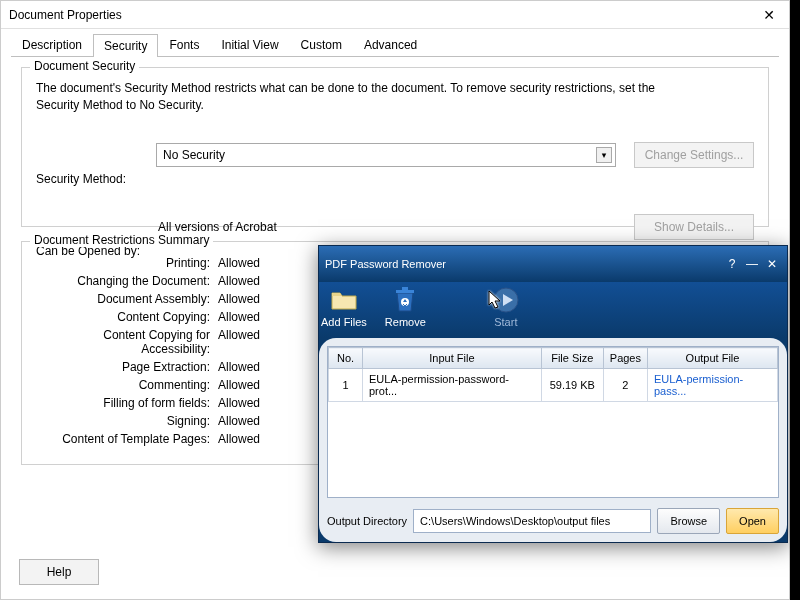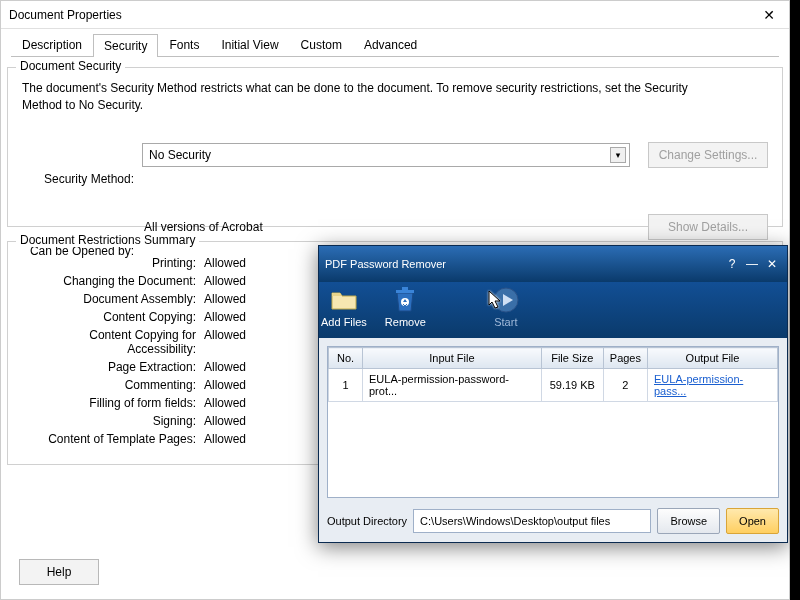--- a/index.html
+++ b/index.html
@@ -9,55 +9,55 @@
 .dp-window { position: absolute; left: 0; top: 0; width: 790px; height: 600px; background: #fff; border: 1px solid #ccc; }
 .dp-titlebar { height: 28px; display: flex; align-items: center; padding: 0 8px; border-bottom: 1px solid #e0e0e0; }
 .dp-title { font-size: 12px; flex: 1; }
 .dp-close { width: 24px; height: 24px; display: flex; align-items: center; justify-content: center; font-size: 14px; cursor: default; }
 
 .dp-tabs { display: flex; padding: 4px 10px 0 10px; font-size: 12px; }
 .dp-tab { padding: 4px 10px; border: 1px solid transparent; border-bottom: none; cursor: default; }
 .dp-tab.active { border-color: #bfbfbf; background: #fff; position: relative; top: 1px; z-index: 2; }
 .dp-tabline { border-bottom: 1px solid #bfbfbf; margin: 0 10px; }
 
-.dp-body { padding: 6px 6px; font-size: 12px; color: #000; }
+.dp-body { padding: 6px 20px; font-size: 12px; color: #000; }
 
 .fieldset { border: 1px solid #d0d0d0; padding: 10px 14px 14px 14px; margin-top: 4px; position: relative; }
 .fieldset-legend { position: absolute; top: -9px; left: 8px; background: #fff; padding: 0 4px; font-size: 12px; }
 
 .ds-desc { font-size: 12px; line-height: 1.4; margin: 2px 0 10px 0; padding-right: 80px; }
 
 .sm-row { display: flex; align-items: center; margin-bottom: 10px; }
-.sm-label { width: 120px; text-align: right; padding-right: 8px; margin-top: 48px; }
+.sm-label { width: 120px; text-align: left; padding-right: 8px; margin-top: 48px; }
 .sm-select { flex: 1; height: 24px; border: 1px solid #a9a9a9; background: #fff; display: flex; align-items: center; padding: 0 6px; position: relative; }
 .sm-select-arrow { position: absolute; right: 3px; top: 3px; width: 16px; height: 16px; border: 1px solid #a9a9a9; display: flex; align-items: center; justify-content: center; font-size: 9px; background: #f0f0f0; }
 .sm-btn { margin-left: 18px; width: 120px; height: 26px; border: 1px solid #c8c8c8; background: #f3f3f3; color: #a0a0a0; font-size: 12px; display:flex;align-items:center;justify-content:center; }
 
 .drs { margin-top: 14px; border: 1px solid #d0d0d0; padding: 10px 14px 14px 14px; position: relative; }
 .drs-row { display: flex; margin: 4px 0; }
 .drs-label { width: 182px; text-align: right; padding-right: 8px; }
 .drs-val { }
 
 .help-btn { position: absolute; left: 18px; bottom: 14px; width: 80px; height: 26px; border: 1px solid #b8b8b8; background: #f3f3f3; font-size: 12px; display:flex;align-items:center;justify-content:center; }
 
 
 .ppr { position: absolute; left: 318px; top: 245px; width: 470px; background: #0a3a6b; border: 1px solid #0a2a50; box-shadow: 0 4px 20px rgba(0,0,0,0.5); }
 .ppr-titlebar { height: 36px; background: linear-gradient(#2b6db5,#0a3a6b); display: flex; align-items: center; padding: 0 6px; color: #fff; font-size: 11px; }
 .ppr-title { flex: 1; }
 .ppr-tb-icon { width: 18px; height: 18px; display: flex; align-items: center; justify-content: center; margin-left: 2px; font-size: 12px; cursor: default; color:#fff; }
 .ppr-toolbar { height: 56px; background: linear-gradient(#124f95,#0a3a6b); display: flex; padding: 4px 2px; gap: 18px; }
 .ppr-tool { display: flex; flex-direction: column; align-items: center; color: #fff; font-size: 11px; cursor: default; }
 .ppr-tool.disabled { color: #9fb8d8; margin-left: 48px; }
 .ppr-tool-icon { width: 28px; height: 28px; display: flex; align-items: center; justify-content: center; margin-bottom: 2px; }
-.ppr-content { background: #e8edf3; padding: 8px; }
+.ppr-content { background: #e8edf3; padding: 8px; border-radius: 17px; }
 .ppr-table { width: 100%; border: 1px solid #9fb0c8; background: #fff; font-size: 11px; border-collapse: collapse; }
 .ppr-table th { background: linear-gradient(#f8fafd,#dde6f0); border: 1px solid #b8c4d4; padding: 4px 6px; font-weight: normal; }
 .ppr-table td { border: 1px solid #d0d8e4; padding: 4px 6px; text-align: center; }
 .ppr-table td.lft { text-align: left; }
-.ppr-table .link { color: #1a5fd0; text-decoration: underline; }
+.ppr-table .link { color: #1a5fd0; }
 .ppr-table-wrap { height: 152px; background:#fff; border:1px solid #9fb0c8; overflow:hidden; }
 .ppr-table-wrap table { border: none; }
 .ppr-outrow { display: flex; align-items: center; margin-top: 10px; gap: 6px; font-size: 11px; }
 .ppr-out-input { flex: 1; height: 24px; border: 1px solid #9fb0c8; background: #fff; padding: 0 6px; font-size: 11px; }
 .ppr-btn { height: 26px; padding: 0 12px; border: 1px solid #9aa6b8; background: linear-gradient(#fdfdfd,#e4e8ee); font-size: 11px; border-radius: 2px; display:flex;align-items:center; }
 .ppr-btn.open { background: linear-gradient(#ffe9ad,#ffcf61); border-color: #d9a538; }
 
 .cursor { position: absolute; left: 488px; top: 290px; font-size: 16px; color: #000; pointer-events: none; z-index:50; }
 .cursor svg { filter: drop-shadow(0 0 1px #fff); }
 

